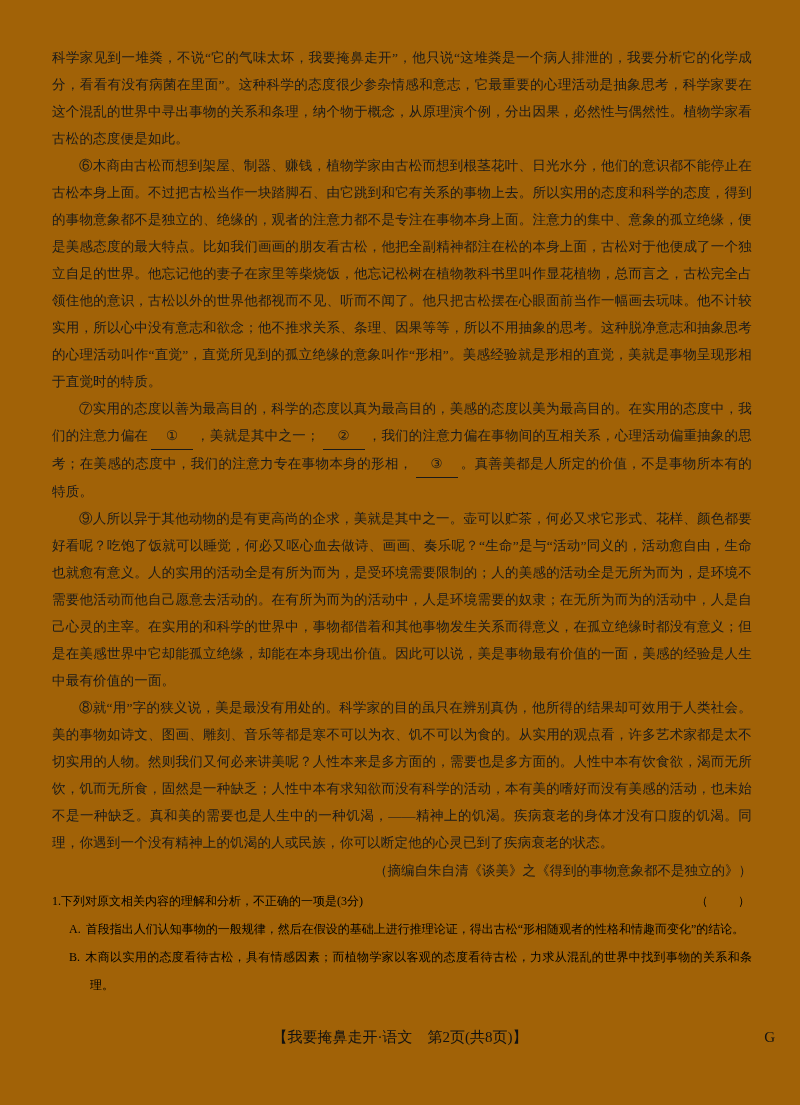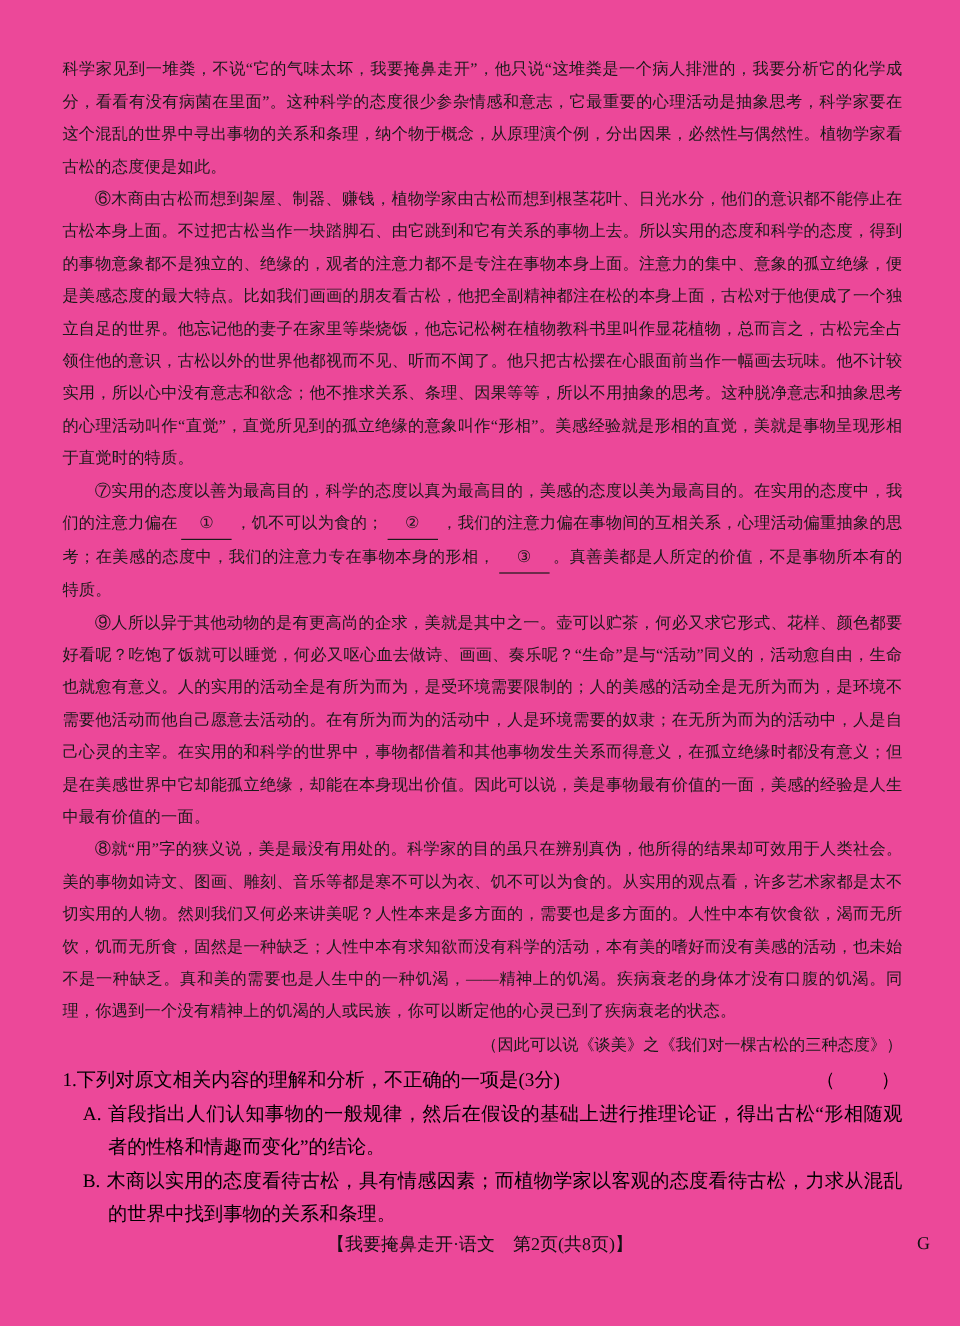--- a/index.html
+++ b/index.html
@@ -1,35 +1,35 @@
 <!DOCTYPE html>
 <html><head>
 <meta charset="utf-8">
 <style>
   html,body { margin:0; padding:0; background:#ffffff; }
   .page {
-    position:relative; width:800px; height:1105px; background:#ec4899;
+    position:relative; width:800px; height:1105px; background:#a16207;
     color:#151515; font-family:"Liberation Serif","DejaVu Serif",serif;
     overflow:hidden;
   }
   .content { position:absolute; top:44px; left:52px; width:700px; }
   .para {
     margin:0; font-size:13.5px; line-height:27px;
     text-align:justify; letter-spacing:0.2px; color:#1a1a1a;
   }
   .para.indent { text-indent:2em; }
   .blank {
     display:inline-block; min-width:38px; text-align:center; text-indent:0;
     border-bottom:1.2px solid #1a1a1a; padding:0 2px; margin:0 3px;
   }
   .attribution {
     margin:1px 0 0 0; font-size:13.5px; line-height:28px;
     text-align:right; color:#1a1a1a;
   }
-  .question { margin-top:2px; font-size:16px; line-height:28px; color:#000; }
+  .question { margin-top:2px; font-size:12px; line-height:28px; color:#000; }
   .stem-row { display:flex; justify-content:space-between; align-items:baseline; }
   .answer-bracket { letter-spacing:2px; }
   .option {
     margin:0 0 0 17px; padding-left:21px; text-indent:-21px;
     text-align:justify; line-height:28px;
   }
   .opt-label { margin-right:5px; }
   .footer {
     position:absolute; top:1028px; left:0; width:100%;
     text-align:center; font-size:15px; color:#111;
@@ -39,27 +39,27 @@
 </head>
 <body>
 
 <div class="page">
   <div class="content">
 
     <p class="para">科学家见到一堆粪，不说“它的气味太坏，我要掩鼻走开”，他只说“这堆粪是一个病人排泄的，我要分析它的化学成分，看看有没有病菌在里面”。这种科学的态度很少参杂情感和意志，它最重要的心理活动是抽象思考，科学家要在这个混乱的世界中寻出事物的关系和条理，纳个物于概念，从原理演个例，分出因果，必然性与偶然性。植物学家看古松的态度便是如此。</p>
 
     <p class="para indent">⑥木商由古松而想到架屋、制器、赚钱，植物学家由古松而想到根茎花叶、日光水分，他们的意识都不能停止在古松本身上面。不过把古松当作一块踏脚石、由它跳到和它有关系的事物上去。所以实用的态度和科学的态度，得到的事物意象都不是独立的、绝缘的，观者的注意力都不是专注在事物本身上面。注意力的集中、意象的孤立绝缘，便是美感态度的最大特点。比如我们画画的朋友看古松，他把全副精神都注在松的本身上面，古松对于他便成了一个独立自足的世界。他忘记他的妻子在家里等柴烧饭，他忘记松树在植物教科书里叫作显花植物，总而言之，古松完全占领住他的意识，古松以外的世界他都视而不见、听而不闻了。他只把古松摆在心眼面前当作一幅画去玩味。他不计较实用，所以心中没有意志和欲念；他不推求关系、条理、因果等等，所以不用抽象的思考。这种脱净意志和抽象思考的心理活动叫作“直觉”，直觉所见到的孤立绝缘的意象叫作“形相”。美感经验就是形相的直觉，美就是事物呈现形相于直觉时的特质。</p>
 
-    <p class="para indent"><span>⑦实用的态度以善为最高目的，科学的态度以真为最高目的，美感的态度以美为最高目的。在实用的态度中，我们的注意力偏在</span><span class="blank">①</span><span>，饥不可以为食的；</span><span class="blank">②</span><span>，我们的注意力偏在事物间的互相关系，心理活动偏重抽象的思考；在美感的态度中，我们的注意力专在事物本身的形相，</span><span class="blank">③</span><span>。真善美都是人所定的价值，不是事物所本有的特质。</span></p>
+    <p class="para indent"><span>⑦实用的态度以善为最高目的，科学的态度以真为最高目的，美感的态度以美为最高目的。在实用的态度中，我们的注意力偏在</span><span class="blank">①</span><span>，美就是其中之一；</span><span class="blank">②</span><span>，我们的注意力偏在事物间的互相关系，心理活动偏重抽象的思考；在美感的态度中，我们的注意力专在事物本身的形相，</span><span class="blank">③</span><span>。真善美都是人所定的价值，不是事物所本有的特质。</span></p>
 
     <p class="para indent">⑨人所以异于其他动物的是有更高尚的企求，美就是其中之一。壶可以贮茶，何必又求它形式、花样、颜色都要好看呢？吃饱了饭就可以睡觉，何必又呕心血去做诗、画画、奏乐呢？“生命”是与“活动”同义的，活动愈自由，生命也就愈有意义。人的实用的活动全是有所为而为，是受环境需要限制的；人的美感的活动全是无所为而为，是环境不需要他活动而他自己愿意去活动的。在有所为而为的活动中，人是环境需要的奴隶；在无所为而为的活动中，人是自己心灵的主宰。在实用的和科学的世界中，事物都借着和其他事物发生关系而得意义，在孤立绝缘时都没有意义；但是在美感世界中它却能孤立绝缘，却能在本身现出价值。因此可以说，美是事物最有价值的一面，美感的经验是人生中最有价值的一面。</p>
 
     <p class="para indent">⑧就“用”字的狭义说，美是最没有用处的。科学家的目的虽只在辨别真伪，他所得的结果却可效用于人类社会。美的事物如诗文、图画、雕刻、音乐等都是寒不可以为衣、饥不可以为食的。从实用的观点看，许多艺术家都是太不切实用的人物。然则我们又何必来讲美呢？人性本来是多方面的，需要也是多方面的。人性中本有饮食欲，渴而无所饮，饥而无所食，固然是一种缺乏；人性中本有求知欲而没有科学的活动，本有美的嗜好而没有美感的活动，也未始不是一种缺乏。真和美的需要也是人生中的一种饥渴，——精神上的饥渴。疾病衰老的身体才没有口腹的饥渴。同理，你遇到一个没有精神上的饥渴的人或民族，你可以断定他的心灵已到了疾病衰老的状态。</p>
 
-    <p class="attribution">（因此可以说《谈美》之《我们对一棵古松的三种态度》）</p>
+    <p class="attribution">（摘编自朱自清《谈美》之《得到的事物意象都不是独立的》）</p>
 
     <div class="question">
       <div class="stem-row">
         <span>1.下列对原文相关内容的理解和分析，不正确的一项是(3分)</span>
         <span class="answer-bracket">（　　）</span>
       </div>
       <p class="option"><span class="opt-label">A.</span><span>首段指出人们认知事物的一般规律，然后在假设的基础上进行推理论证，得出古松“形相随观者的性格和情趣而变化”的结论。</span></p>
       <p class="option"><span class="opt-label">B.</span><span>木商以实用的态度看待古松，具有情感因素；而植物学家以客观的态度看待古松，力求从混乱的世界中找到事物的关系和条理。</span></p>
     </div>
   </div>

